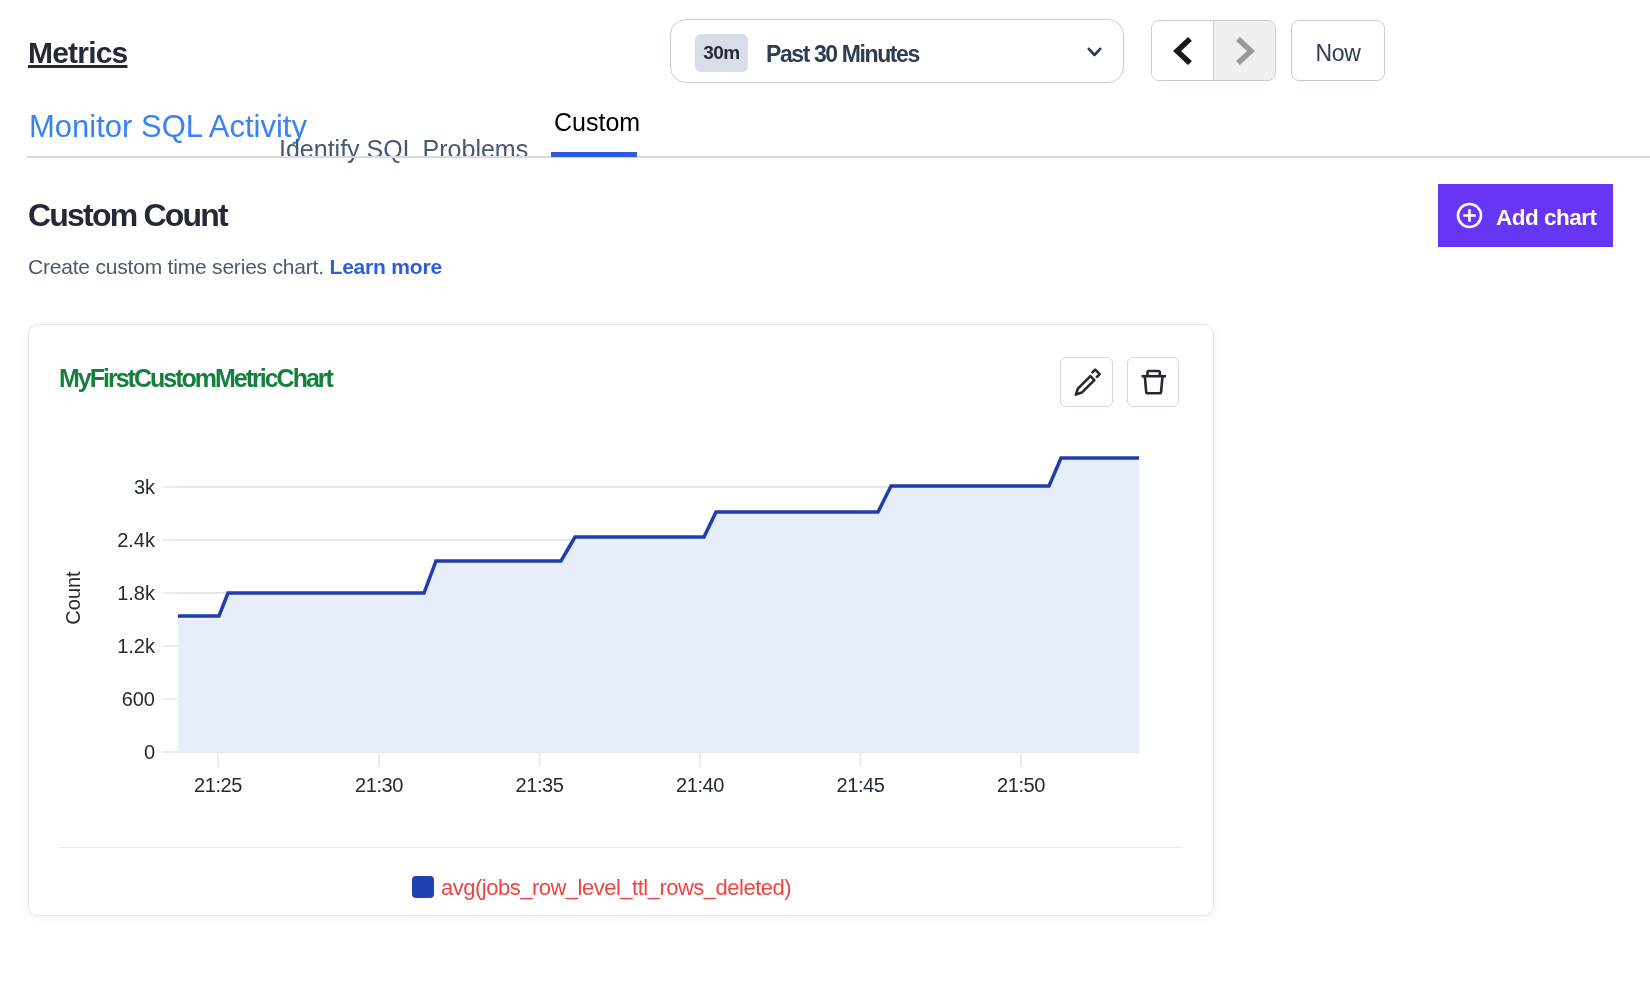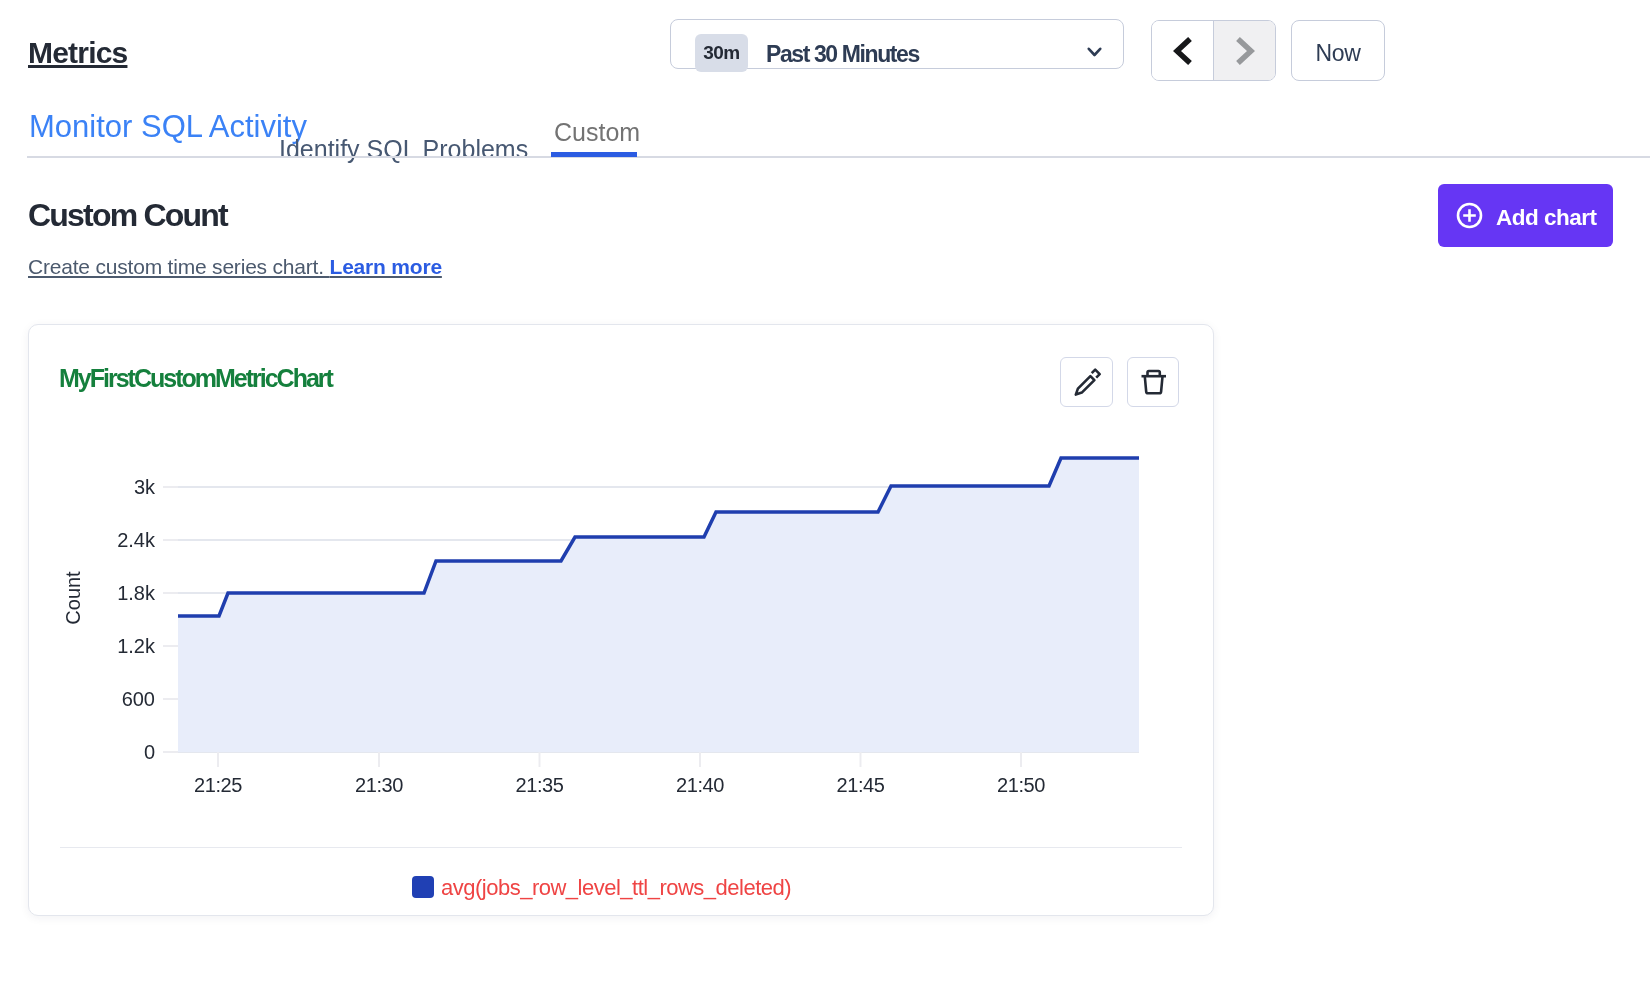--- a/index.html
+++ b/index.html
@@ -7,25 +7,25 @@
     font-family:"Liberation Sans", sans-serif; overflow:hidden; position:relative; }
   .abs { position:absolute; }
 </style>
 </head>
 <body>
 
 <div class="abs" style="left:28px; top:36px; font-size:30px; font-weight:700; letter-spacing:-0.8px; color:#242a35;text-decoration:underline;">Metrics</div>
 
 <div class="abs" style="left:29px; top:109px; font-size:31px; color:#3b82f6;">Monitor SQL Activity</div>
 <div class="abs" style="left:279px; top:109px; font-size:25px; color:#475872;margin-top:26px;">Identify SQL Problems</div>
-<div class="abs" style="left:554px; top:118px; font-size:25px; color:#737373;">Custom</div>
+<div class="abs" style="left:554px; top:108px; font-size:25px; color:#000000;">Custom</div>
 <div class="abs" style="left:27px; top:156px; width:1623px; height:2px; background:#d7dae3;"></div>
 <div class="abs" style="left:551px; top:152px; width:86px; height:5px; background:#2b5ce2;"></div>
 
-<div class="abs" style="left:670px; top:19px; width:454px; height:50px; border:1.5px solid #c6ccdb; border-radius:8px; background:#fff;">
+<div class="abs" style="left:670px; top:19px; width:454px; height:64px; border:1.5px solid #c6ccdb; border-radius:16px; background:#fff;">
   <div class="abs" style="left:24px; top:14px; width:53px; height:38px; border-radius:6px; background:#d8dde8; text-align:center; line-height:38px; font-size:19px; font-weight:700; letter-spacing:-0.5px; color:#242a35;">30m</div>
   <div class="abs" style="left:95px; top:5px; height:59px; line-height:59px; font-size:23px; font-weight:700; letter-spacing:-1.4px; color:#2e3c54;text-align:right;">Past 30 Minutes</div>
   <svg class="abs" style="left:416px; top:27px;" width="15" height="11" viewBox="0 0 15 11">
     <path d="M1.8 1.8 L7.5 8 L13.2 1.8" fill="none" stroke="#2e3c54" stroke-width="2.6" stroke-linecap="round" stroke-linejoin="round"></path>
   </svg>
 </div>
 
 <div class="abs" style="left:1151px; top:20px; width:125px; height:61px; border:1.5px solid #c6ccdb; border-radius:8px; overflow:hidden; display:flex;">
   <div style="width:62px; height:100%; background:#fff; border-right:1.5px solid #c6ccdb; display:flex; align-items:center; justify-content:center;">
     <svg width="20" height="28" viewBox="0 0 20 28">
@@ -35,23 +35,23 @@
   <div style="flex:1; height:100%; background:#f0f0f2; display:flex; align-items:center; justify-content:center;">
     <svg width="20" height="28" viewBox="0 0 20 28">
         <path d="M3 2 L16 14 L3 26" fill="none" stroke="#97999c" stroke-width="5.5"></path>
       </svg>
   </div>
 </div>
 
 <div class="abs" style="left:1291px; top:20px; width:94px; height:61px; border:1.5px solid #c6ccdb; border-radius:8px; background:#fff; text-align:center; line-height:64px; font-size:23px; font-weight:400; letter-spacing:-0.3px; color:#2e3c54;">Now</div>
 
 <div class="abs" style="left:28px; top:197px; font-size:32px; font-weight:700; letter-spacing:-1.8px; color:#242a35;">Custom Count</div>
-<div class="abs" style="left:28px; top:255px; font-size:21px; letter-spacing:-0.2px; color:#4c5a6e;text-decoration:underline;">Create custom time series chart. <span style="color:#2b5ce2; font-weight:700;">Learn more</span></div>
+<div class="abs" style="left:28px; top:255px; font-size:21px; letter-spacing:-0.2px; color:#4c5a6e;">Create custom time series chart. <span style="color:#2b5ce2; font-weight:700;">Learn more</span></div>
 
-<div class="abs" style="left:1438px; top:184px; width:175px; height:63px; border-radius:6px; background:#6636f4; color:#fff;">
+<div class="abs" style="left:1438px; top:184px; width:175px; height:63px; border-radius:0; background:#6636f4; color:#fff;">
   <svg class="abs" style="left:18px; top:18px;" width="27" height="27" viewBox="0 0 27 27">
     <circle cx="13.5" cy="13.5" r="11.5" fill="none" stroke="#fff" stroke-width="2.6"></circle>
     <path d="M13.5 7.2 V19.8 M7.2 13.5 H19.8" stroke="#fff" stroke-width="2.6"></path>
   </svg>
   <div class="abs" style="left:58px; top:2px; height:63px; line-height:63px; font-size:22.5px; font-weight:700; letter-spacing:-0.5px;">Add chart</div>
 </div>
 
 <div class="abs" style="left:28px; top:324px; width:1186px; height:592px; background:#fff; border:1px solid #e3e6ed; border-radius:10px; box-shadow:0 2px 10px rgba(33,40,60,0.06);"></div>
 
 <div class="abs" style="left:59px; top:364px; font-size:25px; font-weight:700; letter-spacing:-2px; color:#15803d;">MyFirstCustomMetricChart</div>

